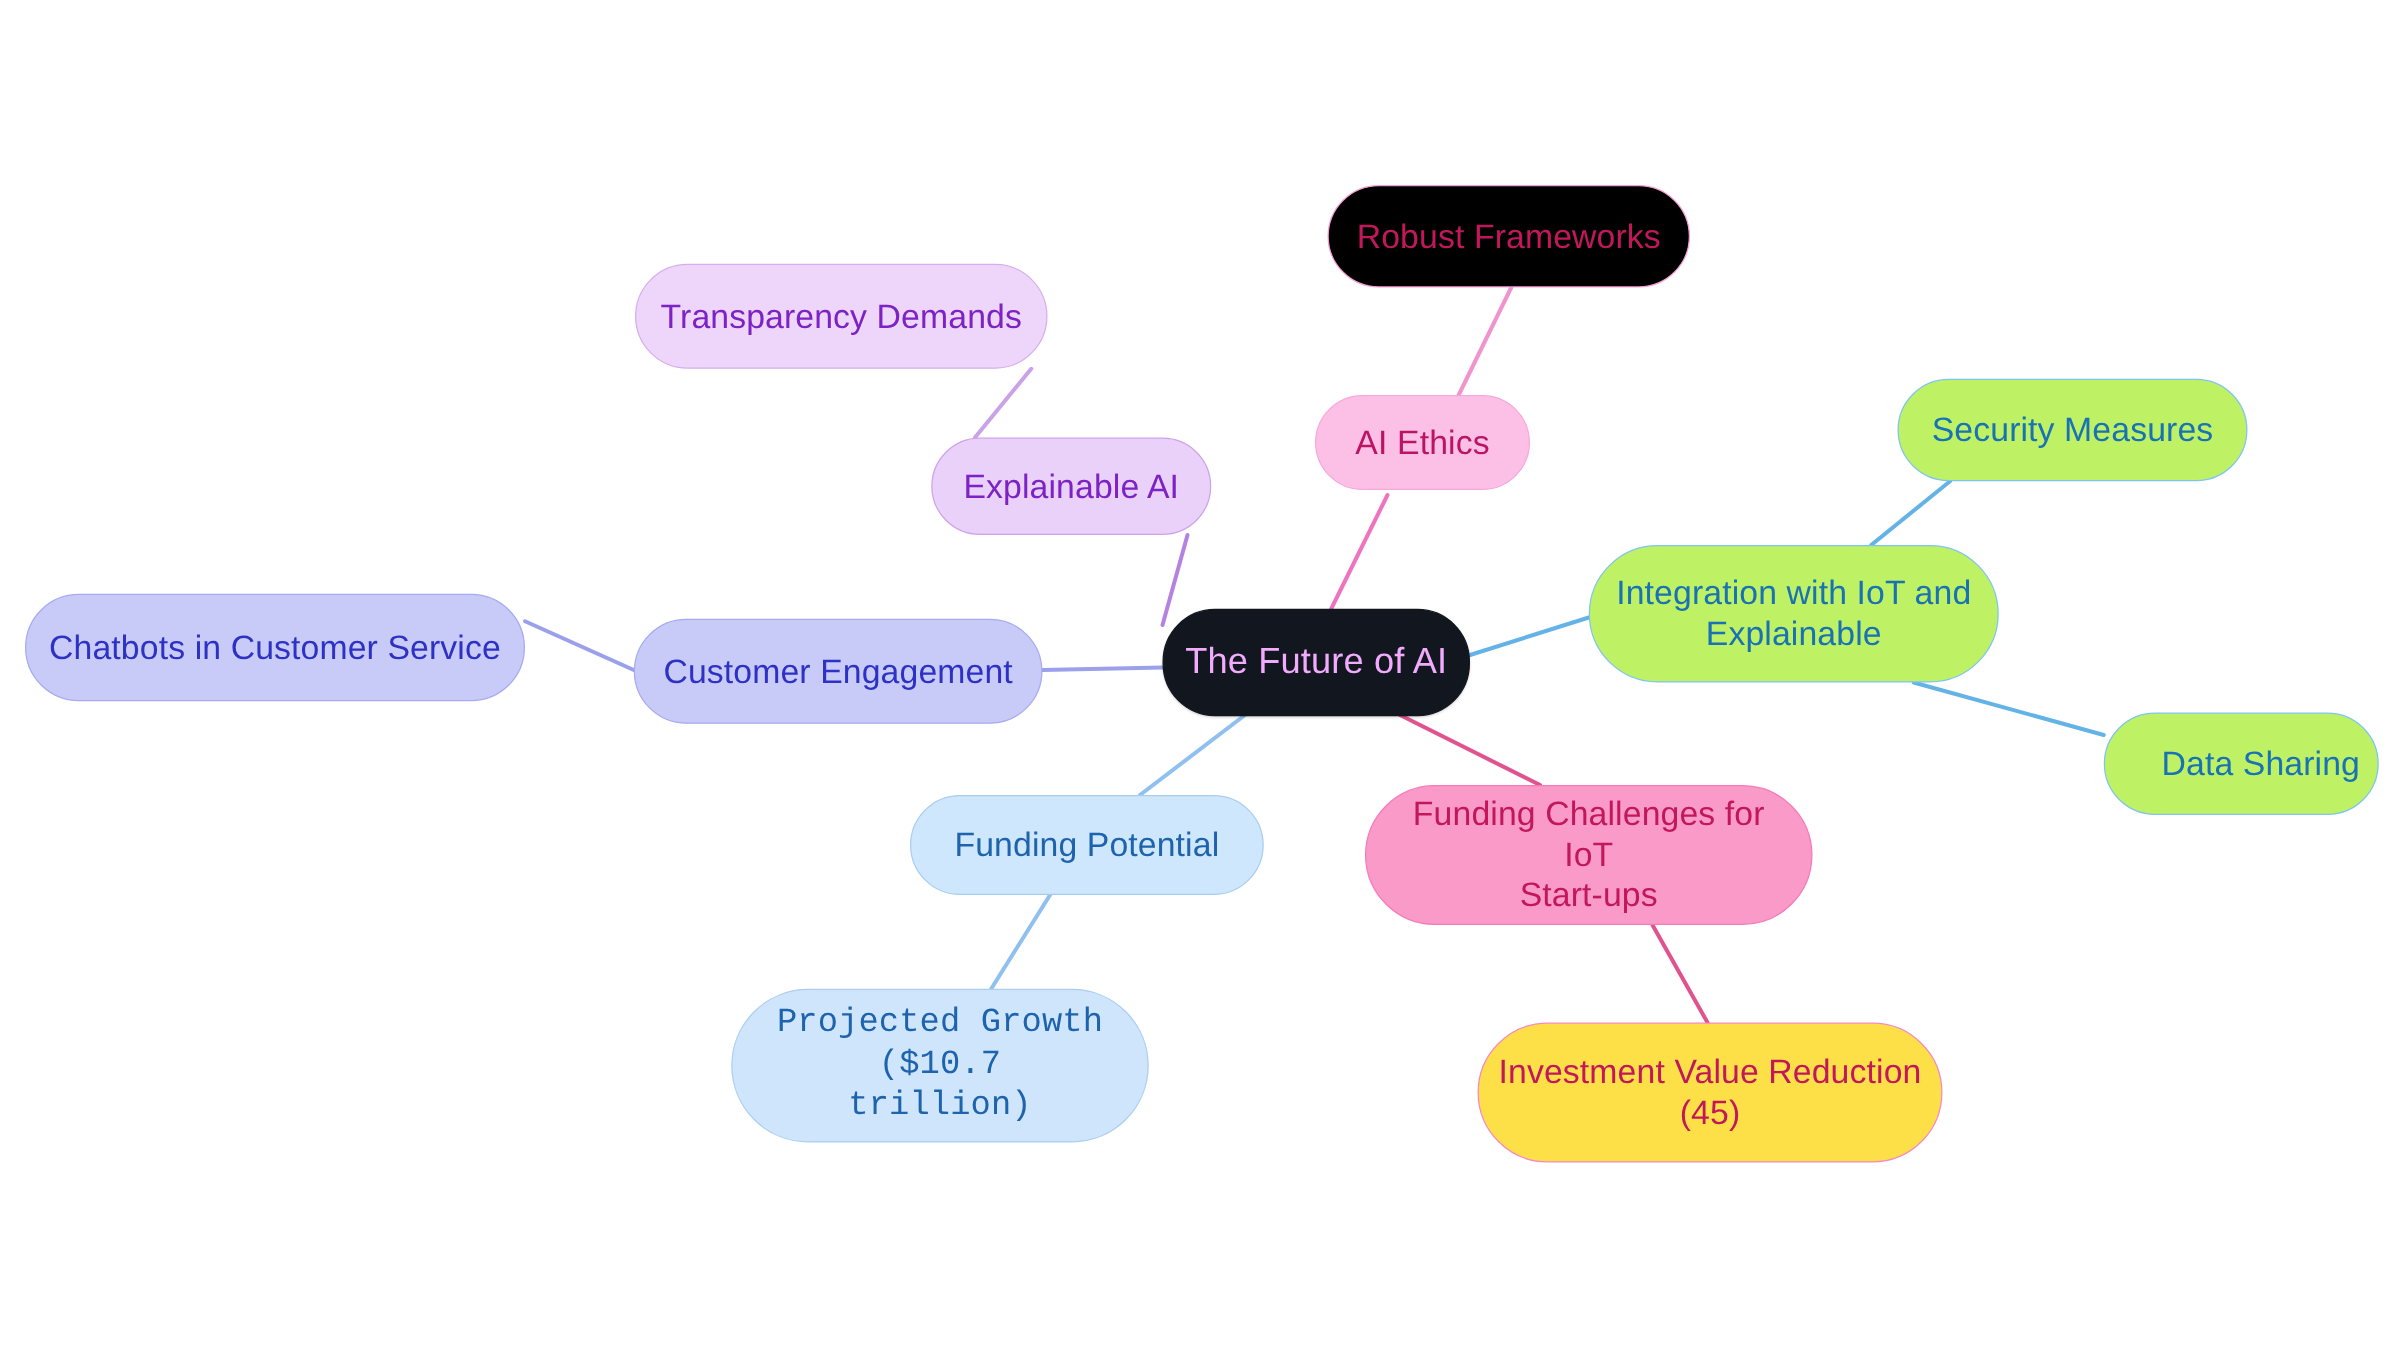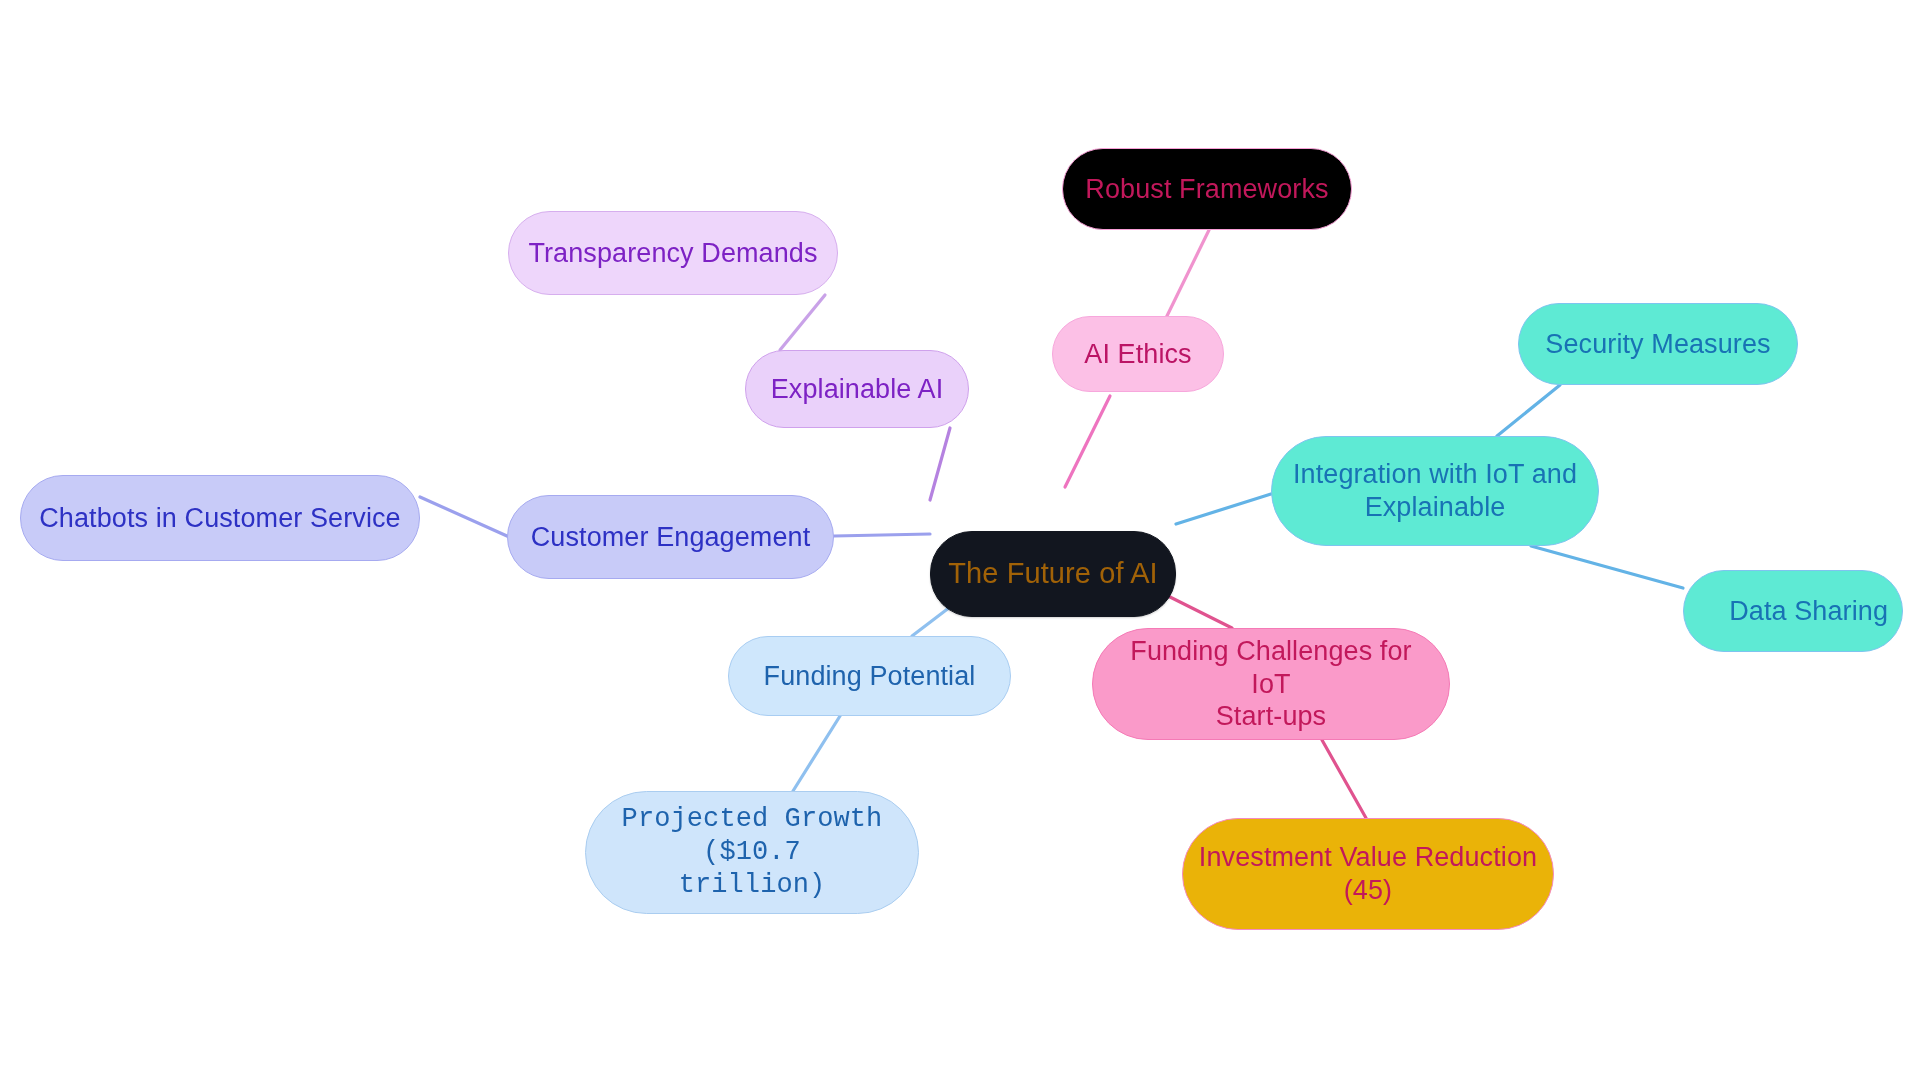--- a/index.html
+++ b/index.html
@@ -39,39 +39,38 @@
     border-style: solid;
     border-width: 1.5px;
     line-height: 1.22;
     letter-spacing: 0.1px;
     padding: 4px 14px;
     white-space: pre-line;
   }
   .node.root {
     background: #12161f;
     border-color: #12161f;
-    color: #a16207;
+    color: #f0abfc;
     font-size: 29px;
     border-radius: 42px;
     box-shadow: 0 1px 2px rgba(0,0,0,0.18);
-    margin-top: 44px;
   }
   .node.lev1, .node.lev2 { font-size: 27px; }
   
   .c-purple-light { background: #eed6fb; border-color: #d6aeee; color: #7d22c4; }
   .c-purple-mid   { background: #ead1fa; border-color: #cfa1ec; color: #7d22c4; }
   
   .c-pink-light   { background: #000000; border-color: #f79ed6; color: #c2185b; }
   .c-pink-soft    { background: #fcc0e6; border-color: #f7a7dc; color: #bb1465; }
   .c-pink-hot     { background: #fa9ac9; border-color: #f57ab6; color: #c2185b; }
-  .c-pink-hot2    { background: #eab308; border-color: #f58ac0; color: #c2185b; }
+  .c-pink-hot2    { background: #fde047; border-color: #f58ac0; color: #c2185b; }
   
   .c-peri         { background: #c8cbf8; border-color: #a6aaf0; color: #2d31c4; }
   
-  .c-blue-mid     { background: #5eead4; border-color: #7ec4f0; color: #1872b4; }
+  .c-blue-mid     { background: #bef264; border-color: #7ec4f0; color: #1872b4; }
   .c-blue-light   { background: #cfe7fc; border-color: #a8cdf2; color: #1e63ad; }
   .c-blue-pale    { background: #cfe5fb; border-color: #aacdf0; color: #1e63ad; }
 </style>
 </head>
 <body>
 
 <div id="mindmap-canvas">
 
   <svg id="edge-layer" viewBox="0 0 1920 1083">
       <line x1="1065" y1="487" x2="1110" y2="396" stroke="#ee74bf" stroke-width="3.2" stroke-linecap="round"></line>

